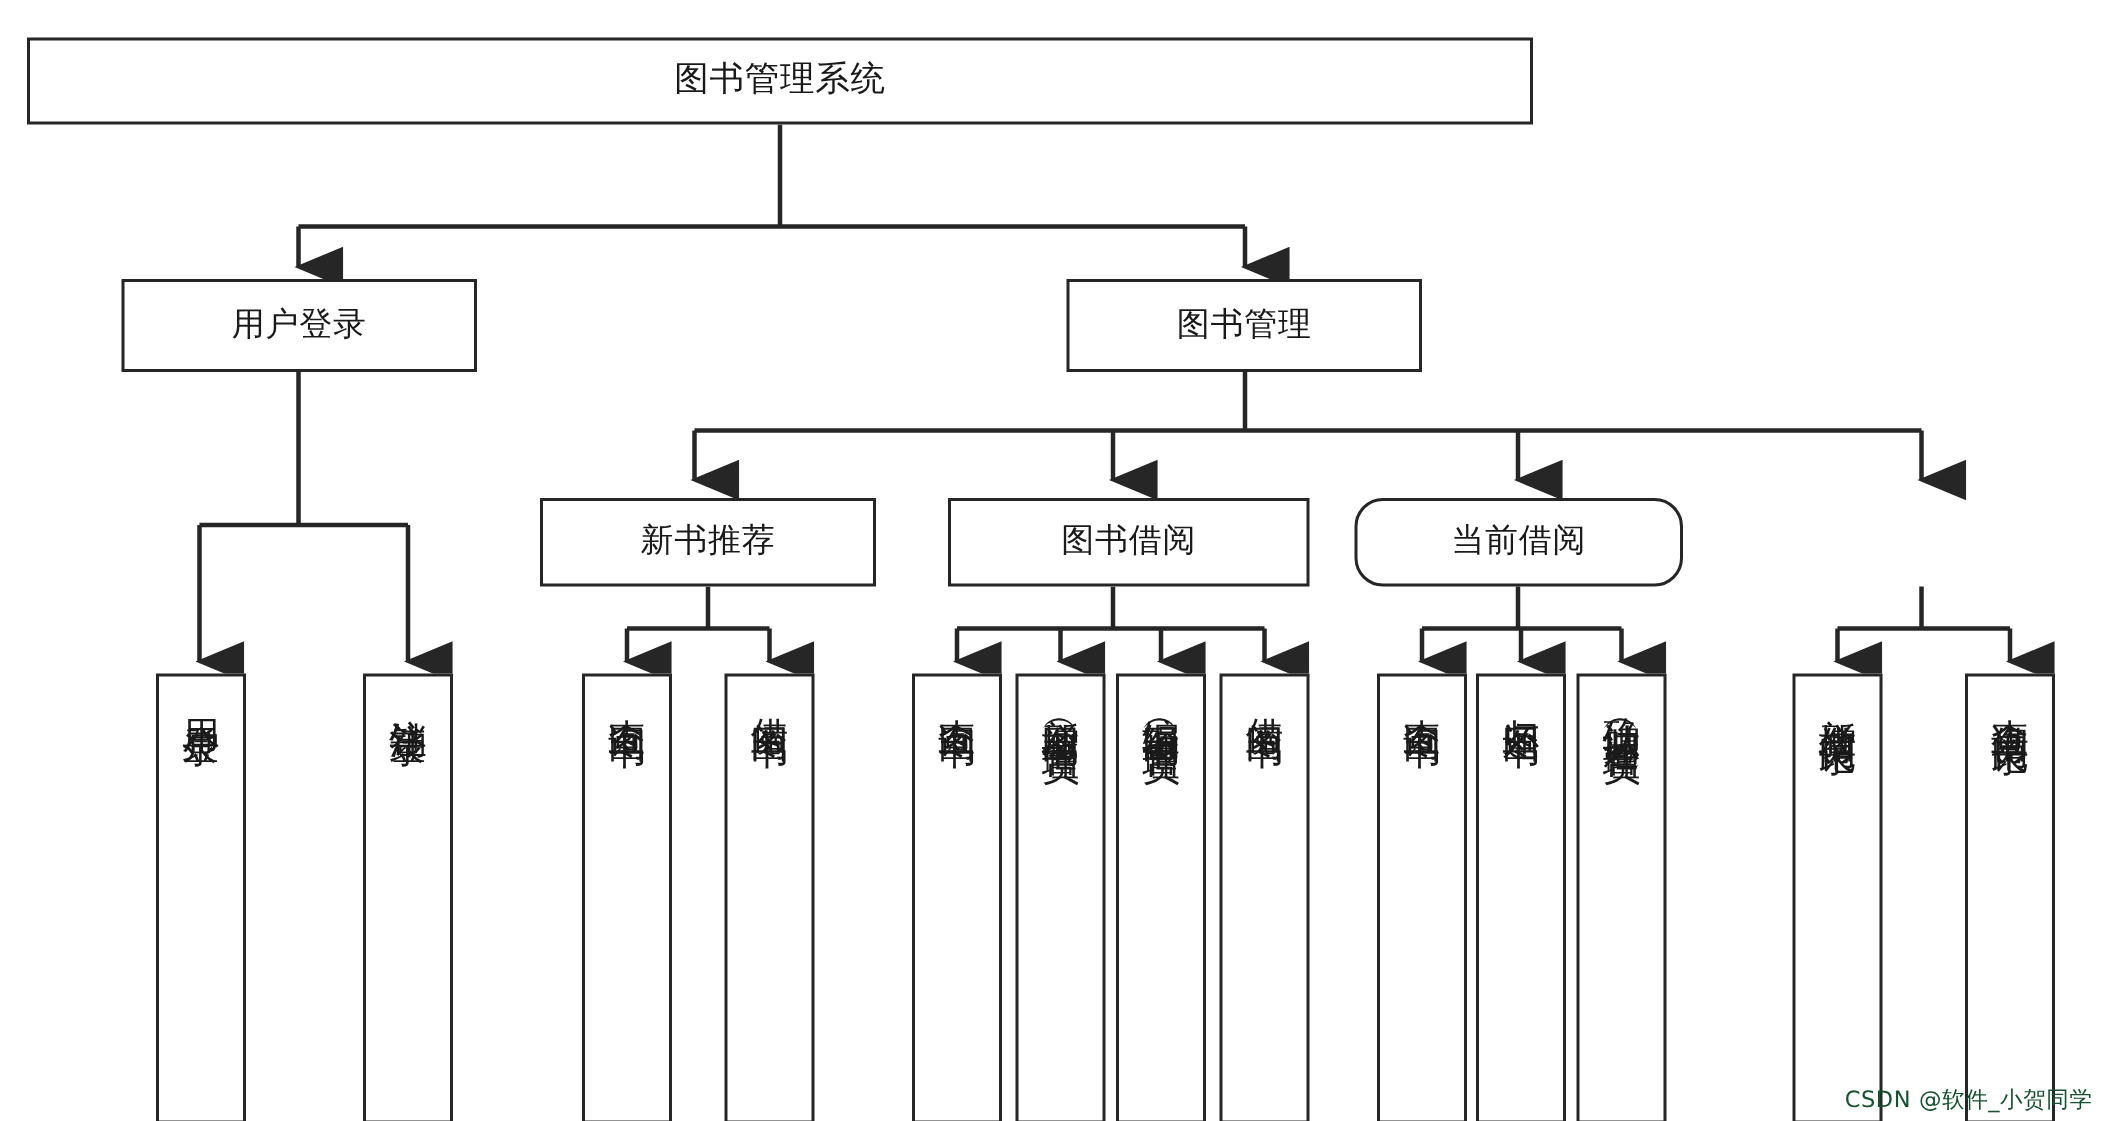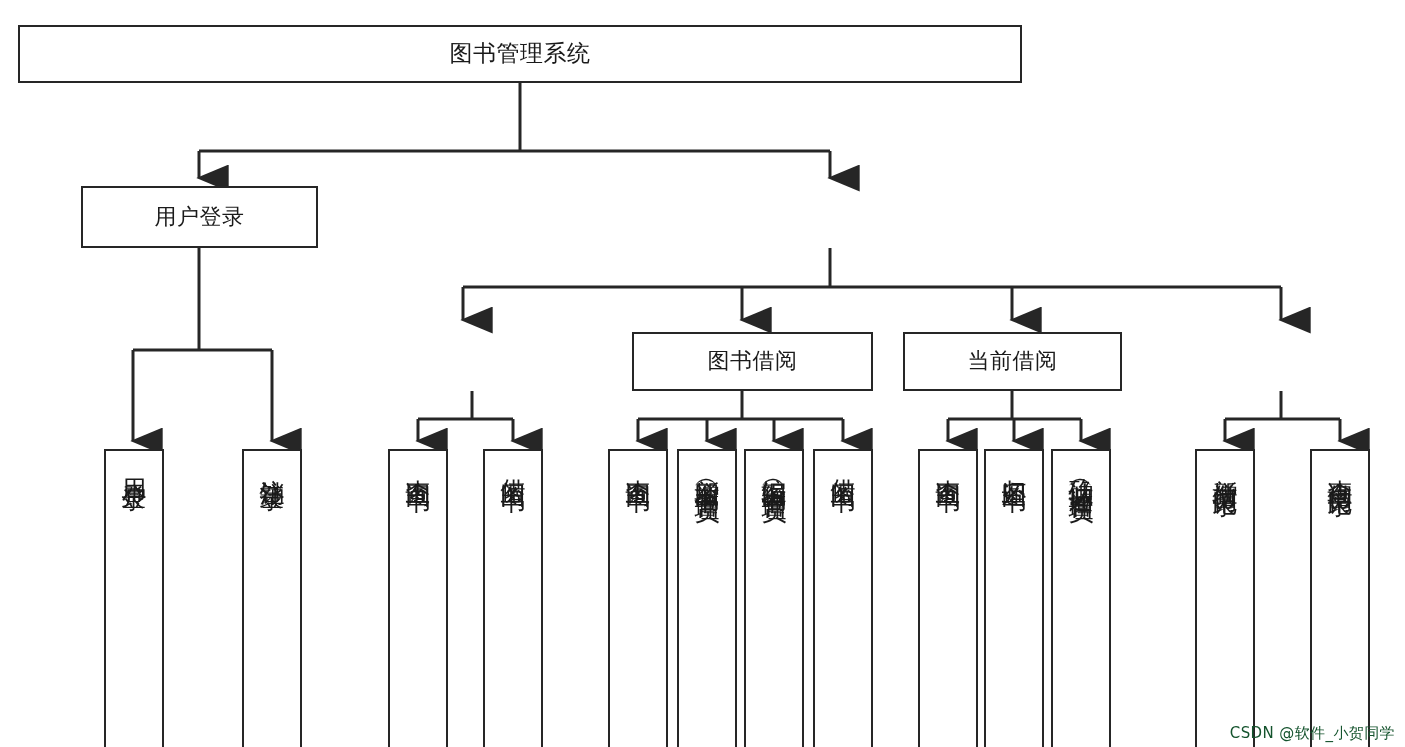--- a/index.html
+++ b/index.html
@@ -132,25 +132,31 @@
     </g>
   </svg>
 
   <div class="node h" id="node-root" style="left:18px; top:10px; width:1004px; height:58px;">
     <span class="lbl">图书管理系统</span>
   </div>
 
   <div class="node h" style="left:81px; top:171px; width:237px; height:62px;">
     <span class="lbl">用户登录</span>
   </div>
-
+  <div class="node h" style="left:711px; top:171px; width:237px; height:62px;">
+    <span class="lbl">图书管理</span>
+  </div>
+
+  <div class="node h" style="left:360px; top:317px; width:224px; height:59px;">
+    <span class="lbl">新书推荐</span>
+  </div>
   <div class="node h" style="left:632px; top:317px; width:241px; height:59px;">
     <span class="lbl">图书借阅</span>
   </div>
-  <div class="node h" style="left:903px; top:317px; width:219px; height:59px;">
+  <div class="node h" style="left:903px; top:317px; width:219px; height:59px;border-radius:19px;">
     <span class="lbl">当前借阅</span>
   </div>
 
   <div class="node v" style="left:104px; top:434px; width:60px; height:300px;">
     <span class="lbl">用户登录</span>
   </div>
   <div class="node v" style="left:242px; top:434px; width:60px; height:300px;">
     <span class="lbl">注销登录</span>
   </div>
 

